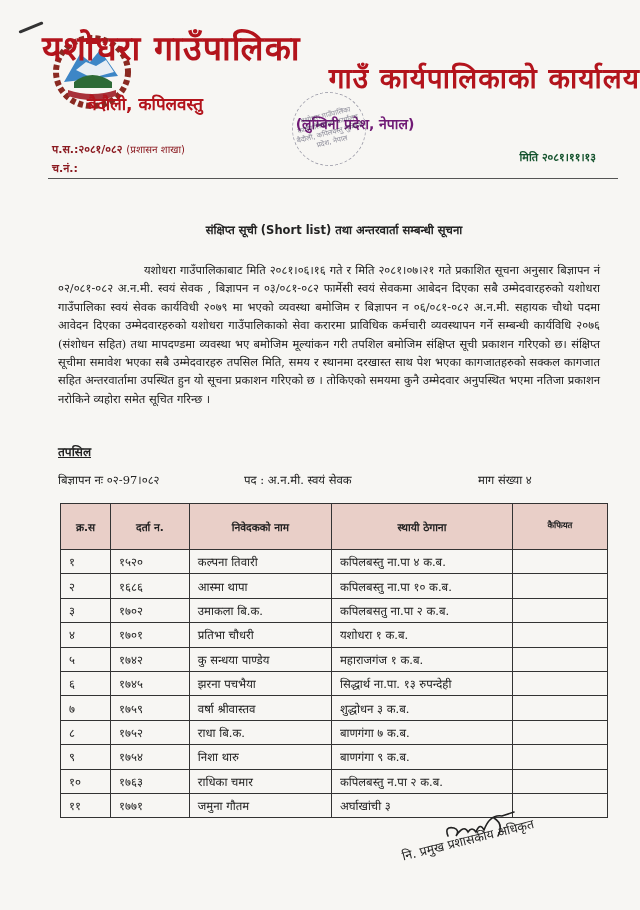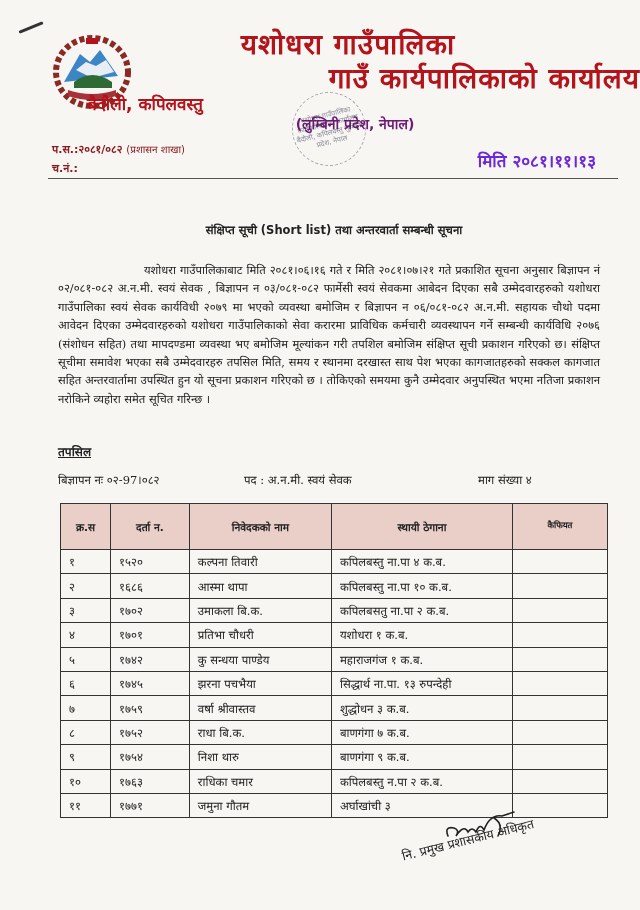--- a/index.html
+++ b/index.html
@@ -10,23 +10,23 @@
       color: #222;
       position: relative;
     }
     .page { position: absolute; left: 0; top: 0; width: 640px; height: 910px; }
     .pen-mark {
       position: absolute; left: 18px; top: 26px; width: 26px; height: 3px;
       background: #333; transform: rotate(-22deg); border-radius: 2px;
     }
     .emblem { position: absolute; left: 52px; top: 32px; width: 80px; height: 78px; }
     .hdr-title1 {
-      position: absolute; left: 0; width: 640px; top: 24px; text-align: center;
-      padding-left: 56px; box-sizing: border-box;
-      color: #b3141c; font-weight: bold; font-size: 28px; letter-spacing: 1px;
+      position: absolute; left: 0; width: 640px; top: 24px; text-align: left;
+      padding-left: 42px; box-sizing: border-box;
+      color: #b3141c; font-weight: bold; font-size: 34px; letter-spacing: 1px;
     }
     .hdr-title2 {
       position: absolute; left: 0; width: 640px; top: 58px; text-align: right;
       padding-left: 50px; box-sizing: border-box;
       color: #b3141c; font-weight: bold; font-size: 28px; letter-spacing: 1px;
     }
     .hdr-addr {
       position: absolute; left: 0; width: 640px; top: 92px; text-align: left;
       padding-left: 87px; box-sizing: border-box;
       color: #b3141c; font-weight: bold; font-size: 17px;
@@ -38,21 +38,21 @@
     }
     .stamp {
       position: absolute; left: 292px; top: 92px; width: 74px; height: 74px;
       border-radius: 50%; border: 1px dashed rgba(60,60,90,0.45);
       color: rgba(40,40,70,0.55); font-size: 7px; text-align: center;
       transform: rotate(-14deg); line-height: 9px; padding-top: 18px; box-sizing: border-box;
     }
     .ref-no { position: absolute; left: 52px; top: 141px; font-size: 11px; color: #8b1a20; font-weight: bold; }
     .ref-no .branch { font-weight: normal; font-size: 10px; }
     .ch-no { position: absolute; left: 52px; top: 160px; font-size: 11px; color: #8b1a20; font-weight: bold; }
-    .date { position: absolute; right: 44px; top: 149px; font-size: 17px; color: #6d28d9; font-weight: bold; }
+    .date { position: absolute; right: 44px; top: 149px; font-size: 11px; color: #14532d; font-weight: bold; }
     .rule { position: absolute; left: 48px; right: 22px; top: 178px; height: 1px; background: #555; }
     .subject {
       position: absolute; left: 0; width: 640px; top: 222px; text-align: center;
       font-size: 11.5px; font-weight: bold; padding-left: 28px; box-sizing: border-box;
     }
     .body-text {
       position: absolute; left: 58px; width: 542px; top: 261px;
       font-family: "DejaVu Serif", serif;
       font-size: 11.4px; line-height: 18.4px; text-align: justify; text-indent: 86px;
     }

